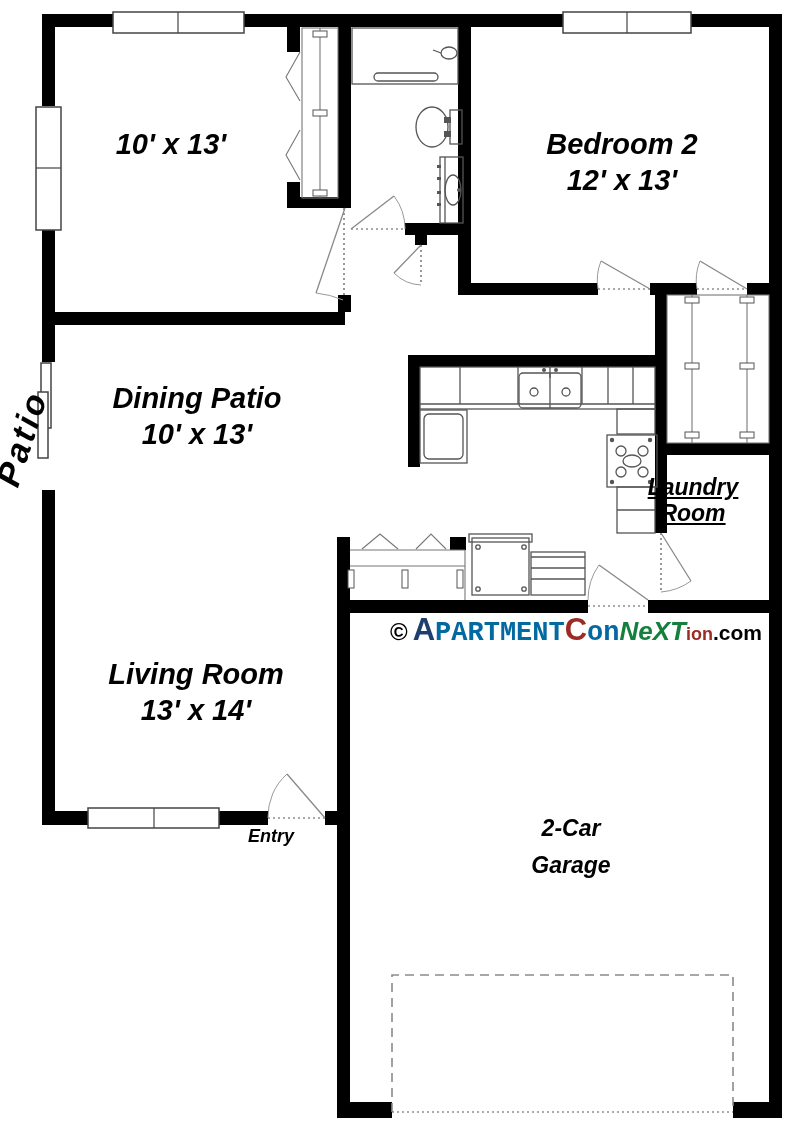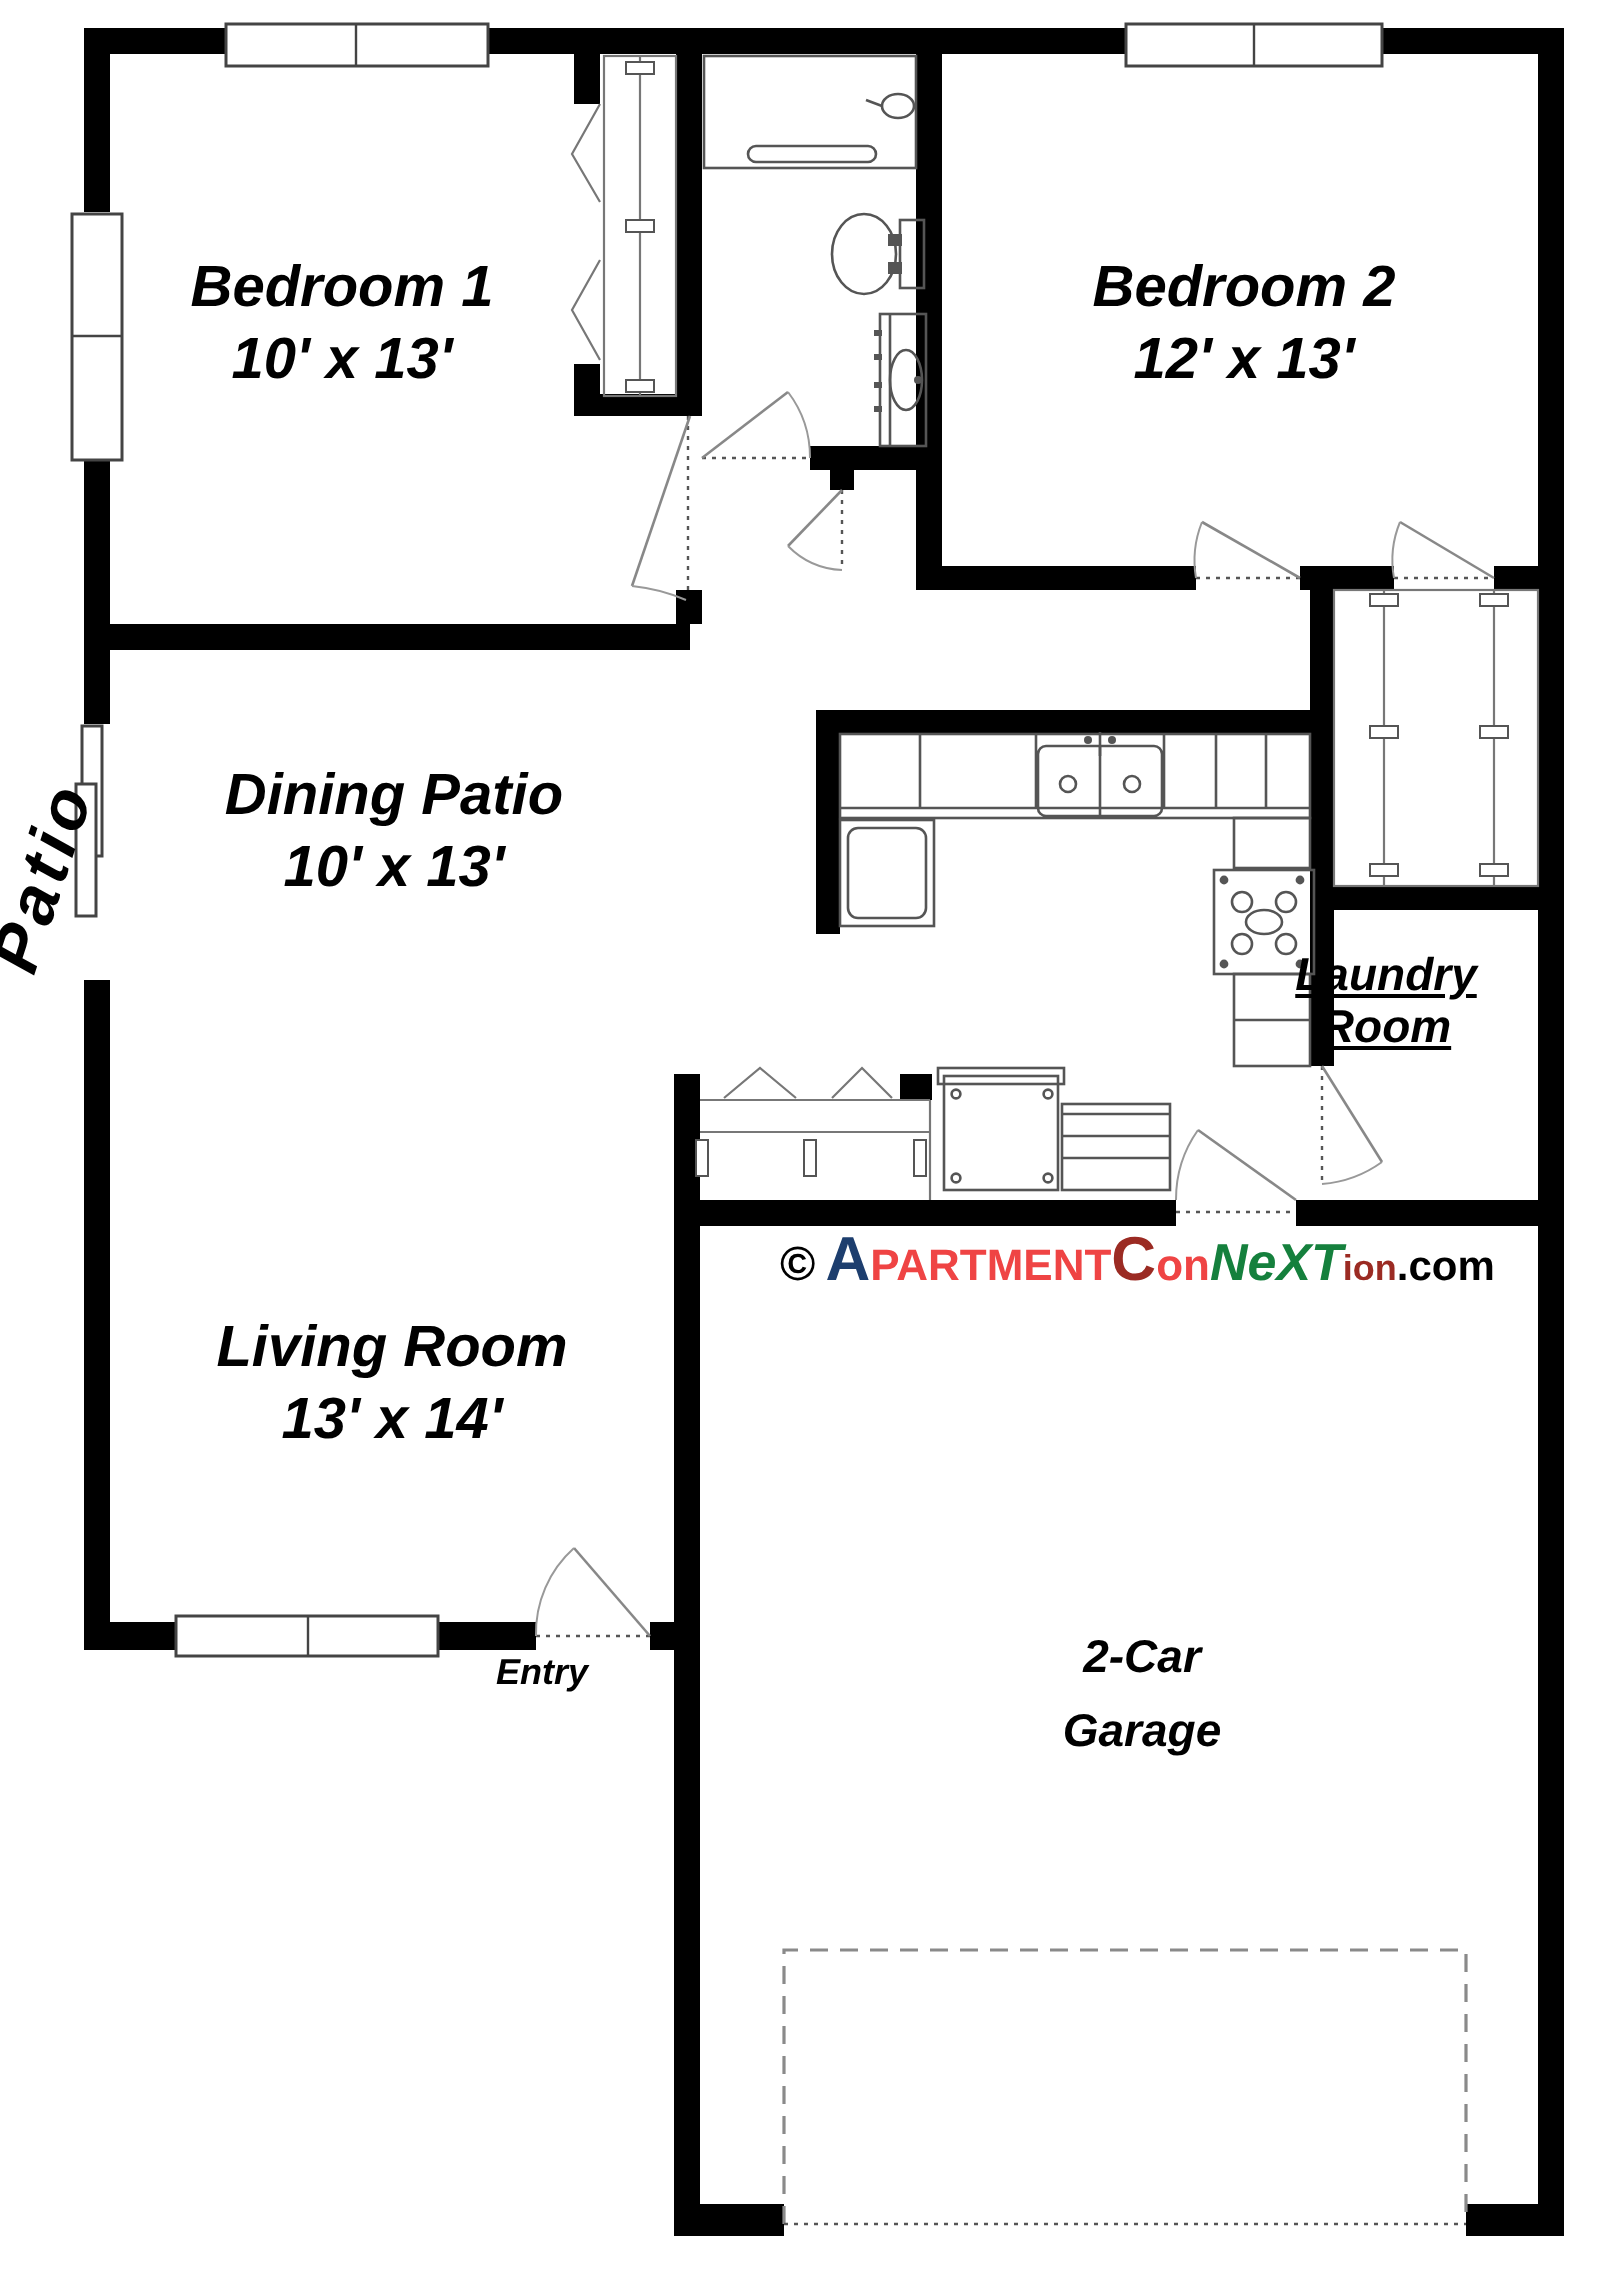--- a/index.html
+++ b/index.html
@@ -35,21 +35,21 @@
     transform:rotate(-72deg);
   }
   .watermark{
     position:absolute;
     display:flex;align-items:baseline;
     font-weight:bold;
     white-space:nowrap;
   }
   .wm-copy{font-size:24px;color:#000;margin-right:5px;}
   .wm-big-blue{font-size:31px;color:#1d3e6e;}
-  .wm-blue{font-size:22px;color:#ef4444;}
+  .wm-blue{font-size:27px;color:#0369a1;font-family:Liberation Mono, monospace;}
   .wm-big-red{font-size:31px;color:#9b2b23;}
   .wm-red{font-size:18px;color:#9b2b23;}
   .wm-red-italic{font-size:26px;color:#15803d;font-style:italic;}
   .wm-black{font-size:21px;color:#000;}
 
   
   .wall{fill:#000;}
   .fix{fill:none;stroke:#555;stroke-width:1.3;}
   .fixfill{fill:#555;stroke:none;}
   .thin{fill:none;stroke:#777;stroke-width:1.1;}
@@ -308,21 +308,20 @@
   </g>
 
   <g>
     <path class="dash" d="M392,1112 V975 H733 V1112"></path>
     <path class="dots" d="M392,1112 H733"></path>
   </g>
 
 </svg>
 
 <div class="room-label" style="left:51px;top:126px;width:240px;">
-  <div>Bedroom 1</div>
   <div>10' x 13'</div>
 </div>
 
 <div class="room-label" style="left:502px;top:126px;width:240px;">
   <div>Bedroom 2</div>
   <div>12' x 13'</div>
 </div>
 
 <div class="room-label" style="left:77px;top:380px;width:240px;">
   <div>Dining Patio</div>

